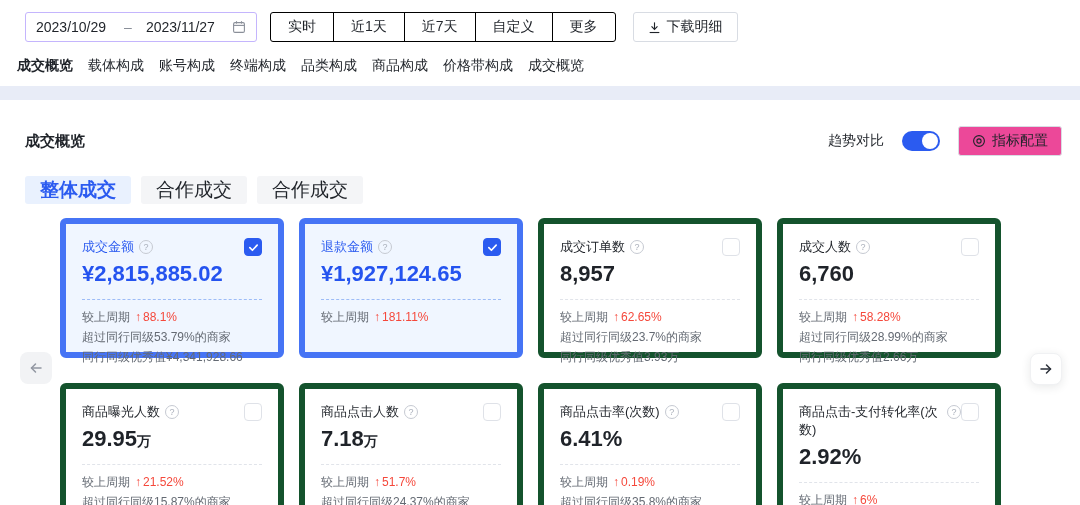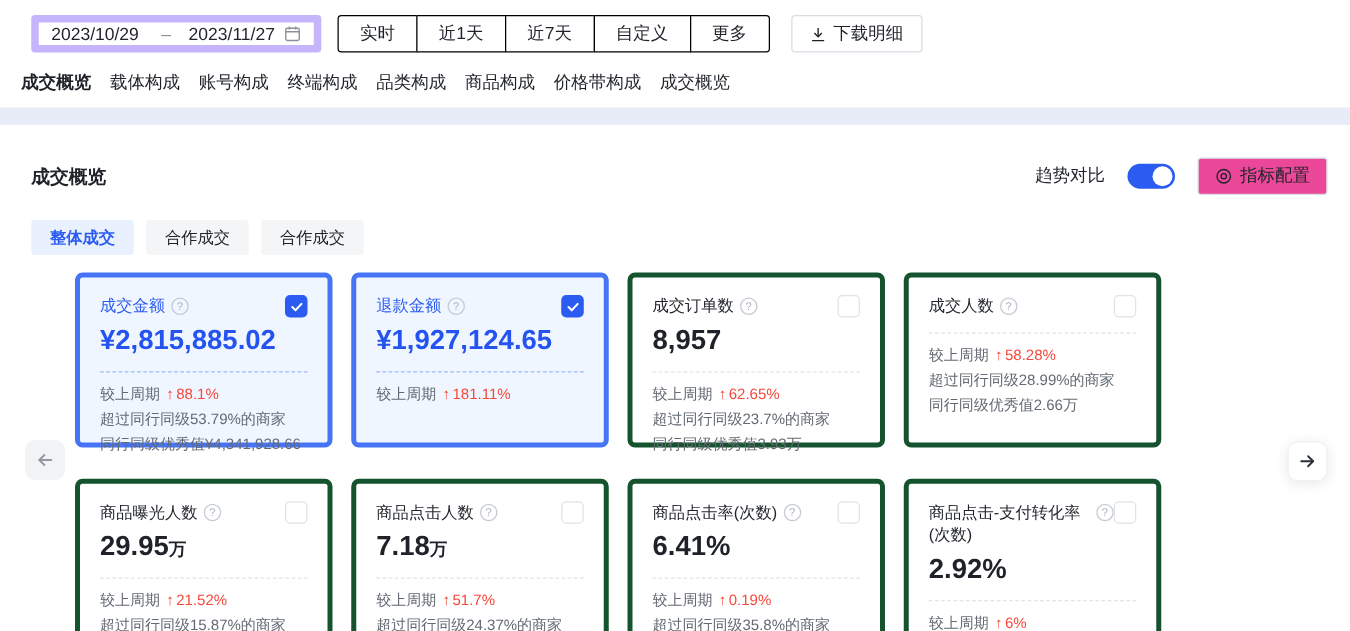--- a/index.html
+++ b/index.html
@@ -6,21 +6,21 @@
   html,body { width:1080px; height:505px; }
   body {
     font-family: "Liberation Sans","DejaVu Sans",sans-serif;
     background:#fff; color:#1f2329; overflow:hidden;
     -webkit-font-smoothing:antialiased;
   }
   
   .toolbar { display:flex; align-items:center; padding:12px 0 0 25px; }
   .date-box {
     display:flex; align-items:center; width:232px; height:30px;
-    border:6px solid #c4b5fd; border-radius:3px; padding:0 10px;
+    border:1px solid #c4b5fd; border-radius:3px; padding:0 10px;
     font-size:14px; color:#1f2329; cursor:pointer; background:#fff;
   }
   .date-box .sep { color:#8a8f99; margin:0 14px 0 18px; }
   .date-box .cal { margin-left:auto; display:flex; }
   .seg-group { display:flex; margin-left:13px; }
   .seg-btn {
     height:30px; padding:0 17px; display:flex; align-items:center;
     background:#fff; border:1px solid #000000; margin-left:-1px;
     font-size:14px; color:#1f2329; cursor:pointer; position:relative;
   }
@@ -46,29 +46,29 @@
   .toggle { width:38px; height:20px; border-radius:11px; background:#2b5bf0; position:relative; cursor:pointer; }
   .toggle .knob { position:absolute; top:2px; right:2px; width:16px; height:16px; border-radius:50%; background:#fff; }
   .config-btn {
     height:30px; padding:0 13px; display:flex; align-items:center; gap:6px;
     background:#ec4899; border:1px solid #d8dce3; border-radius:3px; font-size:14px; cursor:pointer;
   }
   
   .subtabs { display:flex; gap:10px; margin:20px 0 0 25px; }
   .pill {
     height:28px; padding:0 15px; display:flex; align-items:center;
-    border-radius:3px; font-size:13px; background:#f4f5f7; color:#1f2329; cursor:pointer;
+    border-radius:3px; font-size:19px; background:#f4f5f7; color:#1f2329; cursor:pointer;
   }
   .pill.active { background:#e9f1fe; color:#2b5bf0; font-weight:700; }
   
   .cards-section { position:relative; margin-top:14px; padding:0 55px 0 60px; }
   .cards-row { display:flex; gap:15px; }
   .cards-row + .cards-row { margin-top:25px; }
   .card {
-    width:206px; background:#fff; border:4px solid #14532d; border-radius:6px;
+    width:224px; background:#fff; border:6px solid #14532d; border-radius:6px;
     padding:14px 16px; cursor:pointer;
   }
   .row1 .card { height:140px; }
   .row2 .card { height:130px; }
   .card.sel { background:#f0f6ff; border-color:#4674f5; }
   .card-head { display:flex; align-items:flex-start; }
   .card-title { font-size:13px; color:#1f2329; line-height:18px; }
   .sel .card-title { color:#2b5bf0; }
   .info-icon {
     width:14px; height:14px; border:1px solid #c6cad2; border-radius:50%;
@@ -256,20 +256,21 @@
       <div class="stat">超过同行同级23.7%的商家</div>
       <div class="stat">同行同级优秀值3.93万</div>
     </div>
 
     <div class="card">
       <div class="card-head">
         <span class="card-title">成交人数</span>
         <span class="info-icon"></span>
         <span class="checkbox"></span>
       </div>
+      <div class="card-value"><span>6,760</span><span class="suffix"></span></div>
       <div class="divider"></div>
       <div class="stat stat-row">
         <span>较上周期</span>
         <span class="delta">
             <span class="arrow-up">↑</span>
             <span>58.28%</span>
           </span>
       </div>
       <div class="stat">超过同行同级28.99%的商家</div>
       <div class="stat">同行同级优秀值2.66万</div>

